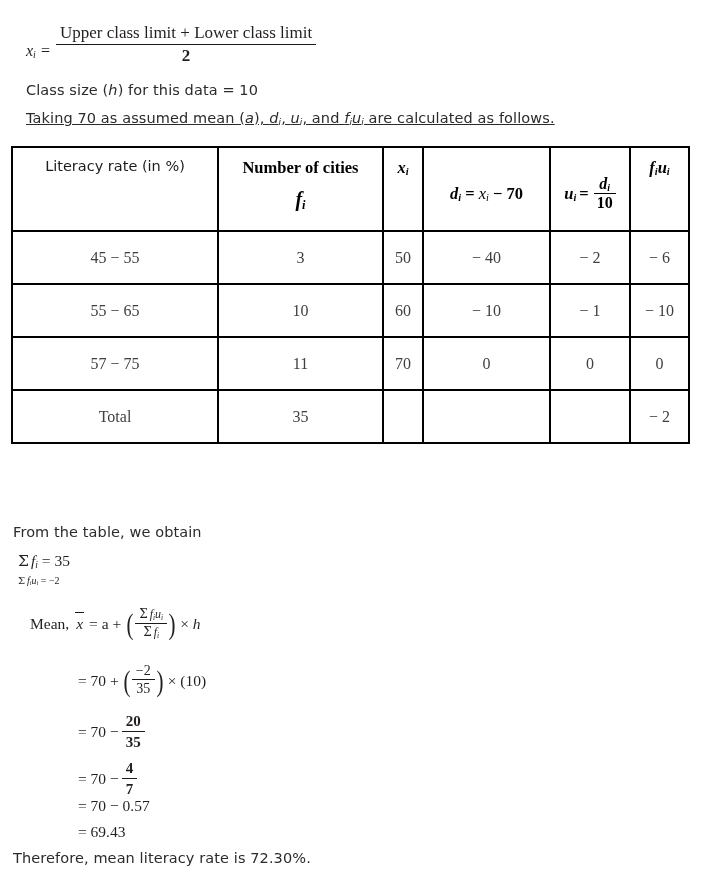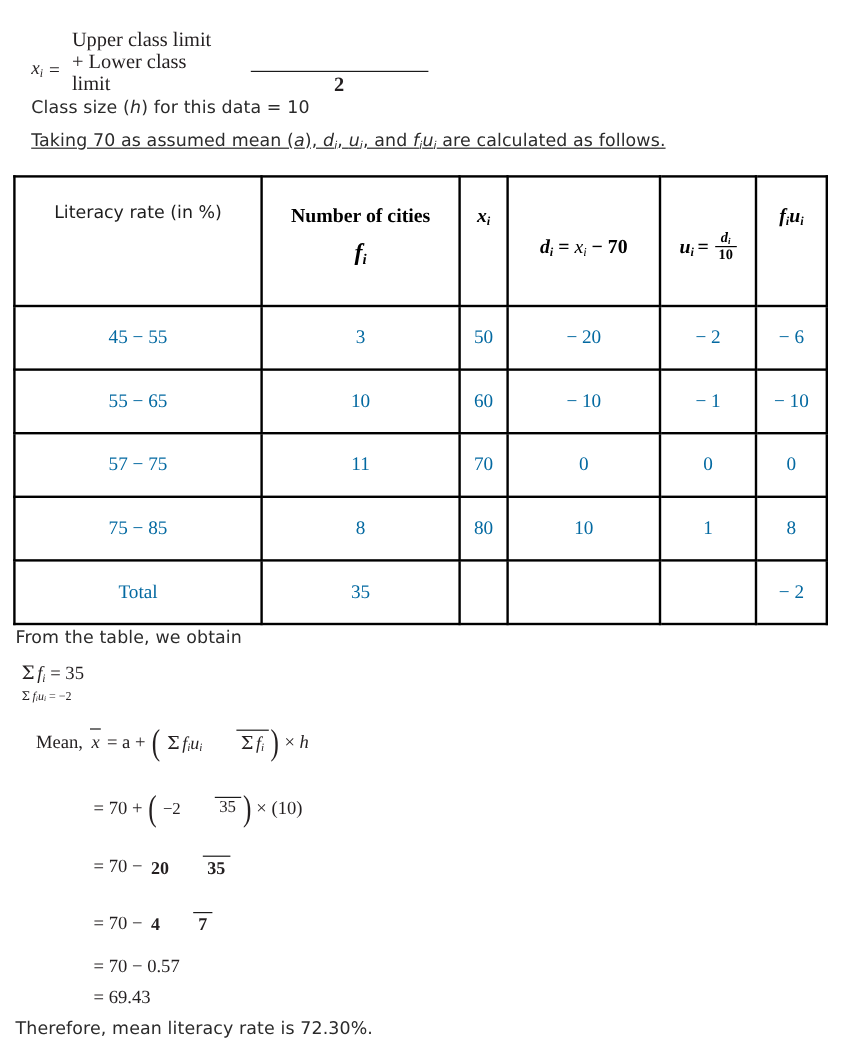--- a/index.html
+++ b/index.html
@@ -53,24 +53,23 @@
     padding-right: 5px;
     padding-top: 12px;
   }
   #top-formula .eq {
     padding-right: 6px;
     padding-top: 12px;
     font-size: 16px;
   }
   .frac {
     display: inline-flex;
-    flex-direction: row;
-    align-items: flex-end;
+    flex-direction: column;
+    align-items: center;
     vertical-align: middle;
-    gap: 24px;
   }
   .frac > .num {
     padding: 0 4px 1px 4px;
     line-height: 1.1;
   }
   .frac > .den {
     border-top: 1.4px solid #1a1a1a;
     padding: 1px 4px 0 4px;
     line-height: 1.2;
     width: 100%;
@@ -105,33 +104,33 @@
     text-align: center;
     vertical-align: middle;
     padding: 0;
   }
   #freq-table thead th {
     height: 78px;
     font-weight: bold;
     font-family: "Liberation Serif", "DejaVu Serif", serif;
     font-size: 16.5px;
     color: #000;
-    padding: 14px 3px;
+    padding: 2px 3px;
   }
   #freq-table thead th.hdr-sans {
     font-family: "DejaVu Sans", sans-serif;
     font-weight: normal;
     font-size: 14.5px;
     color: #1d1d1d;
   }
   #freq-table tbody td {
     height: 51px;
     font-family: "Liberation Serif", "DejaVu Serif", serif;
     font-size: 16px;
-    color: #0369a1;
+    color: #404040;
   }
   .hdr-stack {
     display: flex;
     flex-direction: column;
     align-items: center;
     justify-content: flex-start;
     height: 100%;
     padding-top: 6px;
     box-sizing: border-box;
   }
@@ -157,21 +156,21 @@
     justify-content: center;
     height: 100%;
     padding-top: 8px;
     box-sizing: border-box;
   }
   .mini-frac {
     display: inline-flex;
     flex-direction: column;
     align-items: center;
     vertical-align: middle;
-    font-size: 12px;
+    font-size: 16px;
     margin-left: 2px;
   }
   .mini-frac .num {
     padding: 0 3px 0 3px;
     line-height: 1.05;
     font-style: italic;
   }
   .mini-frac .den {
     border-top: 1.4px solid #000;
     padding: 0 3px;
@@ -319,49 +318,41 @@
               <span class="ital">f<sub class="vsub">i</sub>u<sub class="vsub">i</sub></span>
             </div>
         </th>
       </tr>
     </thead>
     <tbody>
       <tr>
         <td>45 − 55</td>
         <td>3</td>
         <td>50</td>
-        <td>− 20</td>
+        <td>− 40</td>
         <td>− 2</td>
         <td>− 6</td>
       </tr>
       <tr>
         <td>55 − 65</td>
         <td>10</td>
         <td>60</td>
         <td>− 10</td>
         <td>− 1</td>
         <td>− 10</td>
       </tr>
       <tr>
         <td>57 − 75</td>
         <td>11</td>
         <td>70</td>
         <td>0</td>
         <td>0</td>
         <td>0</td>
       </tr>
       <tr>
-        <td>75 − 85</td>
-        <td>8</td>
-        <td>80</td>
-        <td>10</td>
-        <td>1</td>
-        <td>8</td>
-      </tr>
-      <tr>
         <td>Total</td>
         <td>35</td>
         <td></td>
         <td></td>
         <td></td>
         <td>− 2</td>
       </tr>
     </tbody>
   </table>
 
@@ -373,21 +364,21 @@
 
   <div id="sum-fu">
     <span class="sigma">Σ</span><span class="ital">f</span><sub class="vsub">i</sub><span class="ital">u</span><sub class="vsub">i</sub> <span>= −2</span>
   </div>
 
   <div id="mean-line">
     <span style="padding-right:5px">Mean,</span>
     <span class="xbar">x</span>
     <span style="padding:0 4px">= a +</span>
     <span class="paren-big">(</span>
-    <span class="frac" style="font-size:15px">
+    <span class="frac" style="font-size:12px">
       <span class="num"><span class="sigma">Σ</span><span class="ital">f</span><sub class="vsub">i</sub><span class="ital">u</span><sub class="vsub">i</sub></span>
       <span class="den"><span class="sigma">Σ</span><span class="ital">f</span><sub class="vsub">i</sub></span>
     </span>
     <span class="paren-big">)</span>
     <span style="padding-left:3px">× <span class="ital">h</span></span>
   </div>
 
   <div class="step" id="step-1">
     <span style="padding-right:3px">= 70 +</span>
     <span class="paren-big">(</span>

